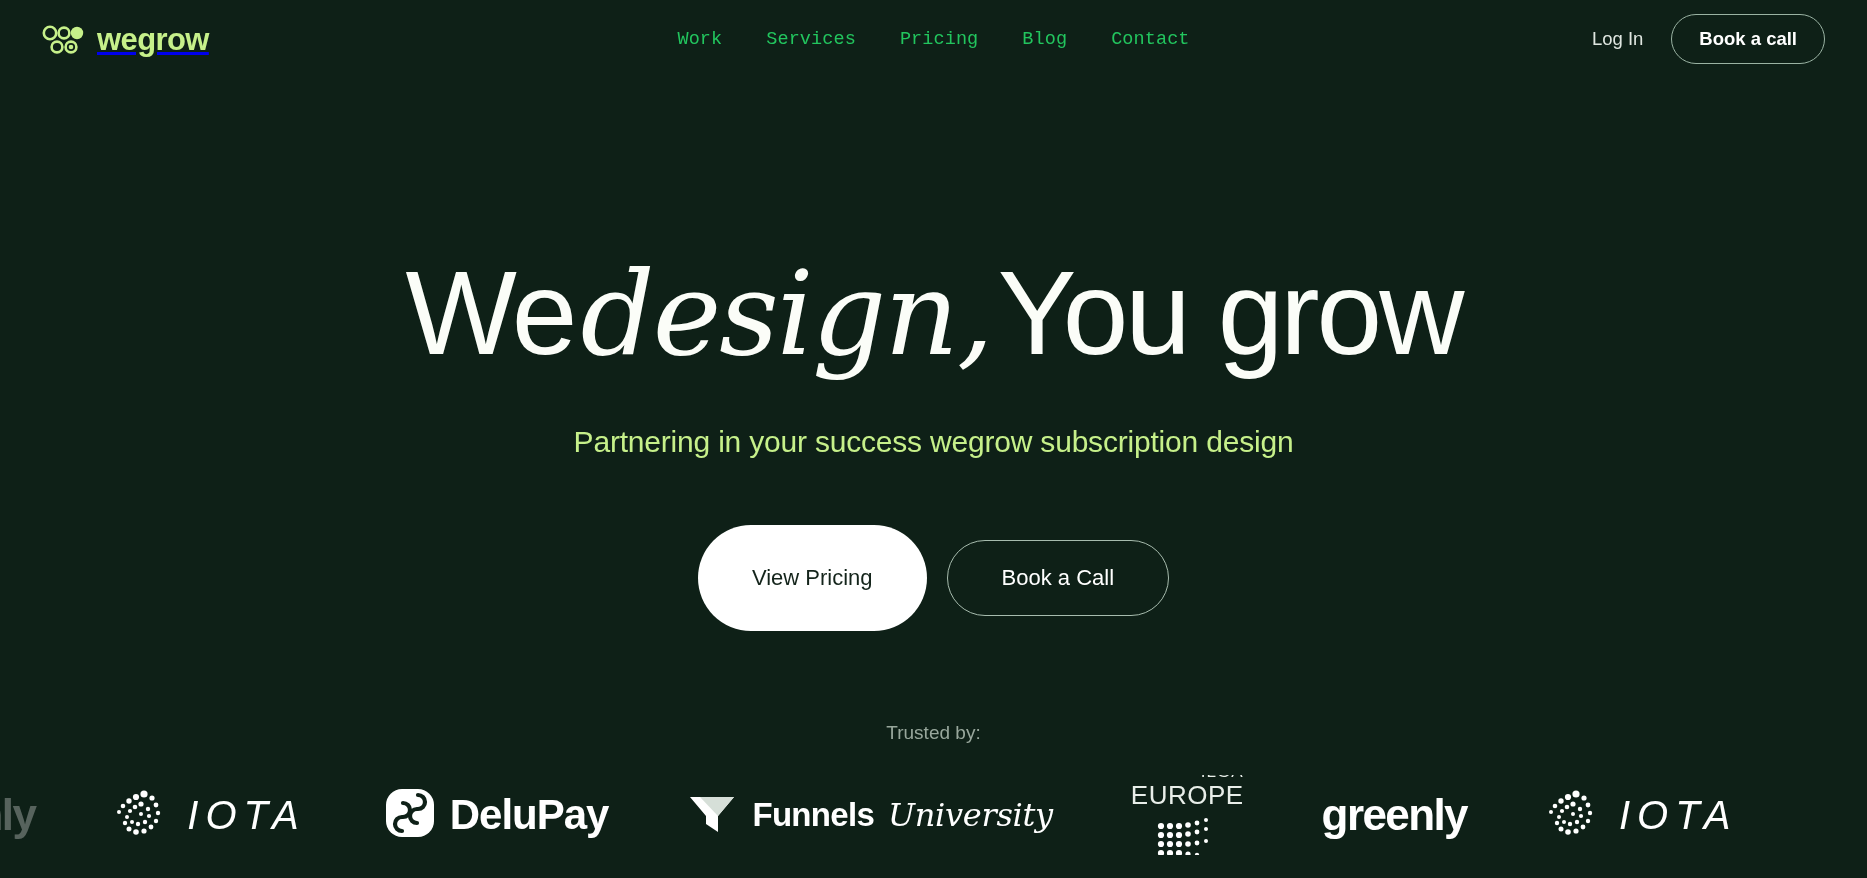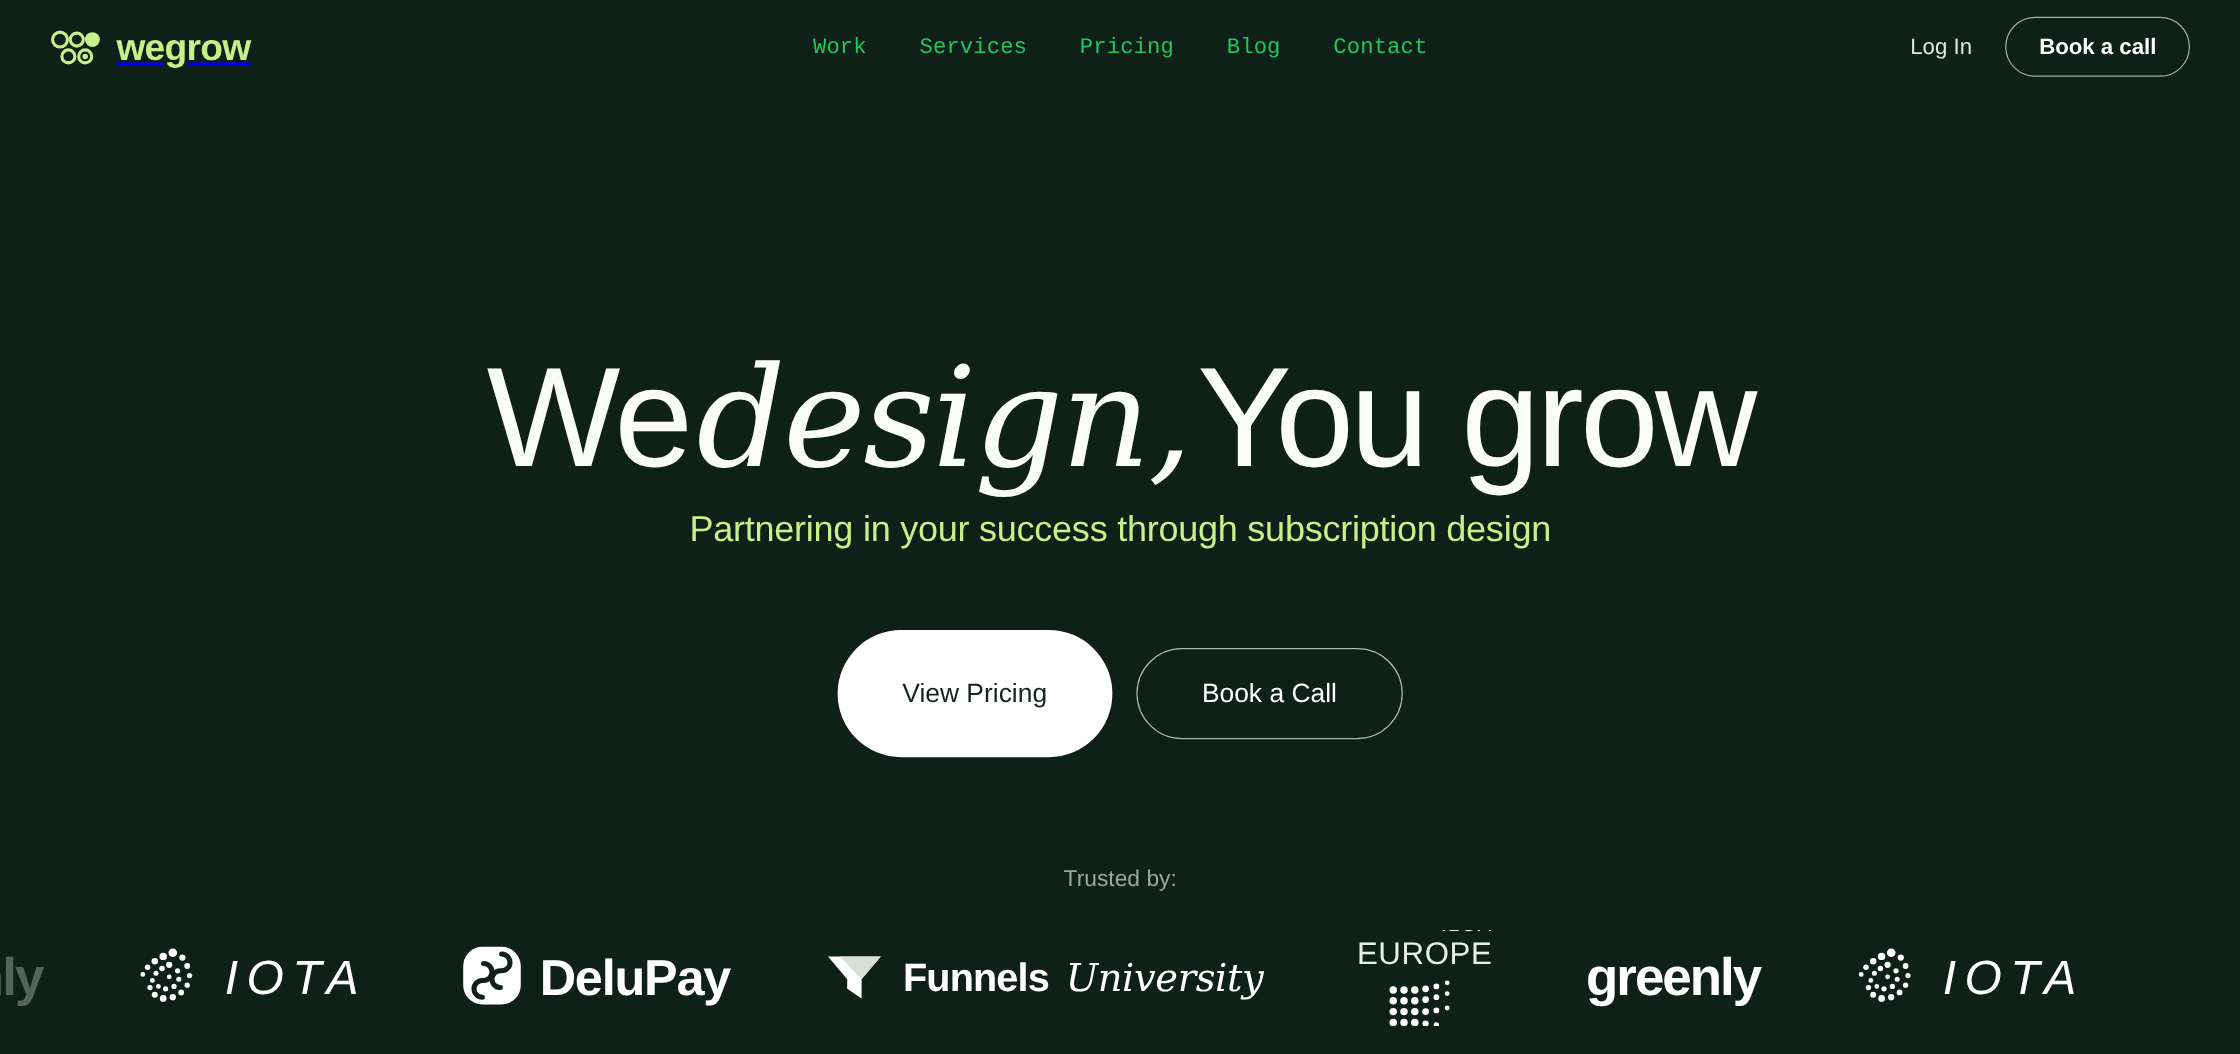--- a/index.html
+++ b/index.html
@@ -43,21 +43,21 @@
     padding:13px 27px; white-space:nowrap; cursor:pointer;
     font-family:"Liberation Sans", sans-serif;
   }
 
   
   .hero { position:absolute; top:0; left:0; width:1867px; height:878px; }
   .headline {
     position:absolute; top:250px; left:0; width:1867px;
     text-align:center; color:#fbfdf8;
     font-size:118px; font-weight:500; line-height:1.08;
-    letter-spacing:-3px; white-space:nowrap;margin-top:35px;
+    letter-spacing:-3px; white-space:nowrap;
   }
   .headline .serif {
     font-family:"DejaVu Serif", serif;
     font-style:italic; font-weight:400;
     font-size:116px; letter-spacing:-2px;
     padding:0 6px;
   }
   .subhead {
     position:absolute; top:425px; left:0; width:1867px;
     text-align:center; color:#c6f08a;
@@ -152,21 +152,21 @@
     <div class="nav-right">
       <a class="login-link" href="#">Log In</a>
       <button class="btn-nav">Book a call</button>
     </div>
   </div>
 
   <div class="hero">
 
     <h1 class="headline"><span>We</span><span class="serif">design,</span><span>You grow</span></h1>
 
-    <p class="subhead">Partnering in your success through subscription design</p>
+    <p class="subhead">Partnering in your success wegrow subscription design</p>
 
     <div class="cta-row">
       <button class="btn-primary">View Pricing</button>
       <button class="btn-secondary">Book a Call</button>
     </div>
 
     <div class="trusted-label">Trusted by:</div>
 
     <div class="marquee">
       <div class="marquee-track">

